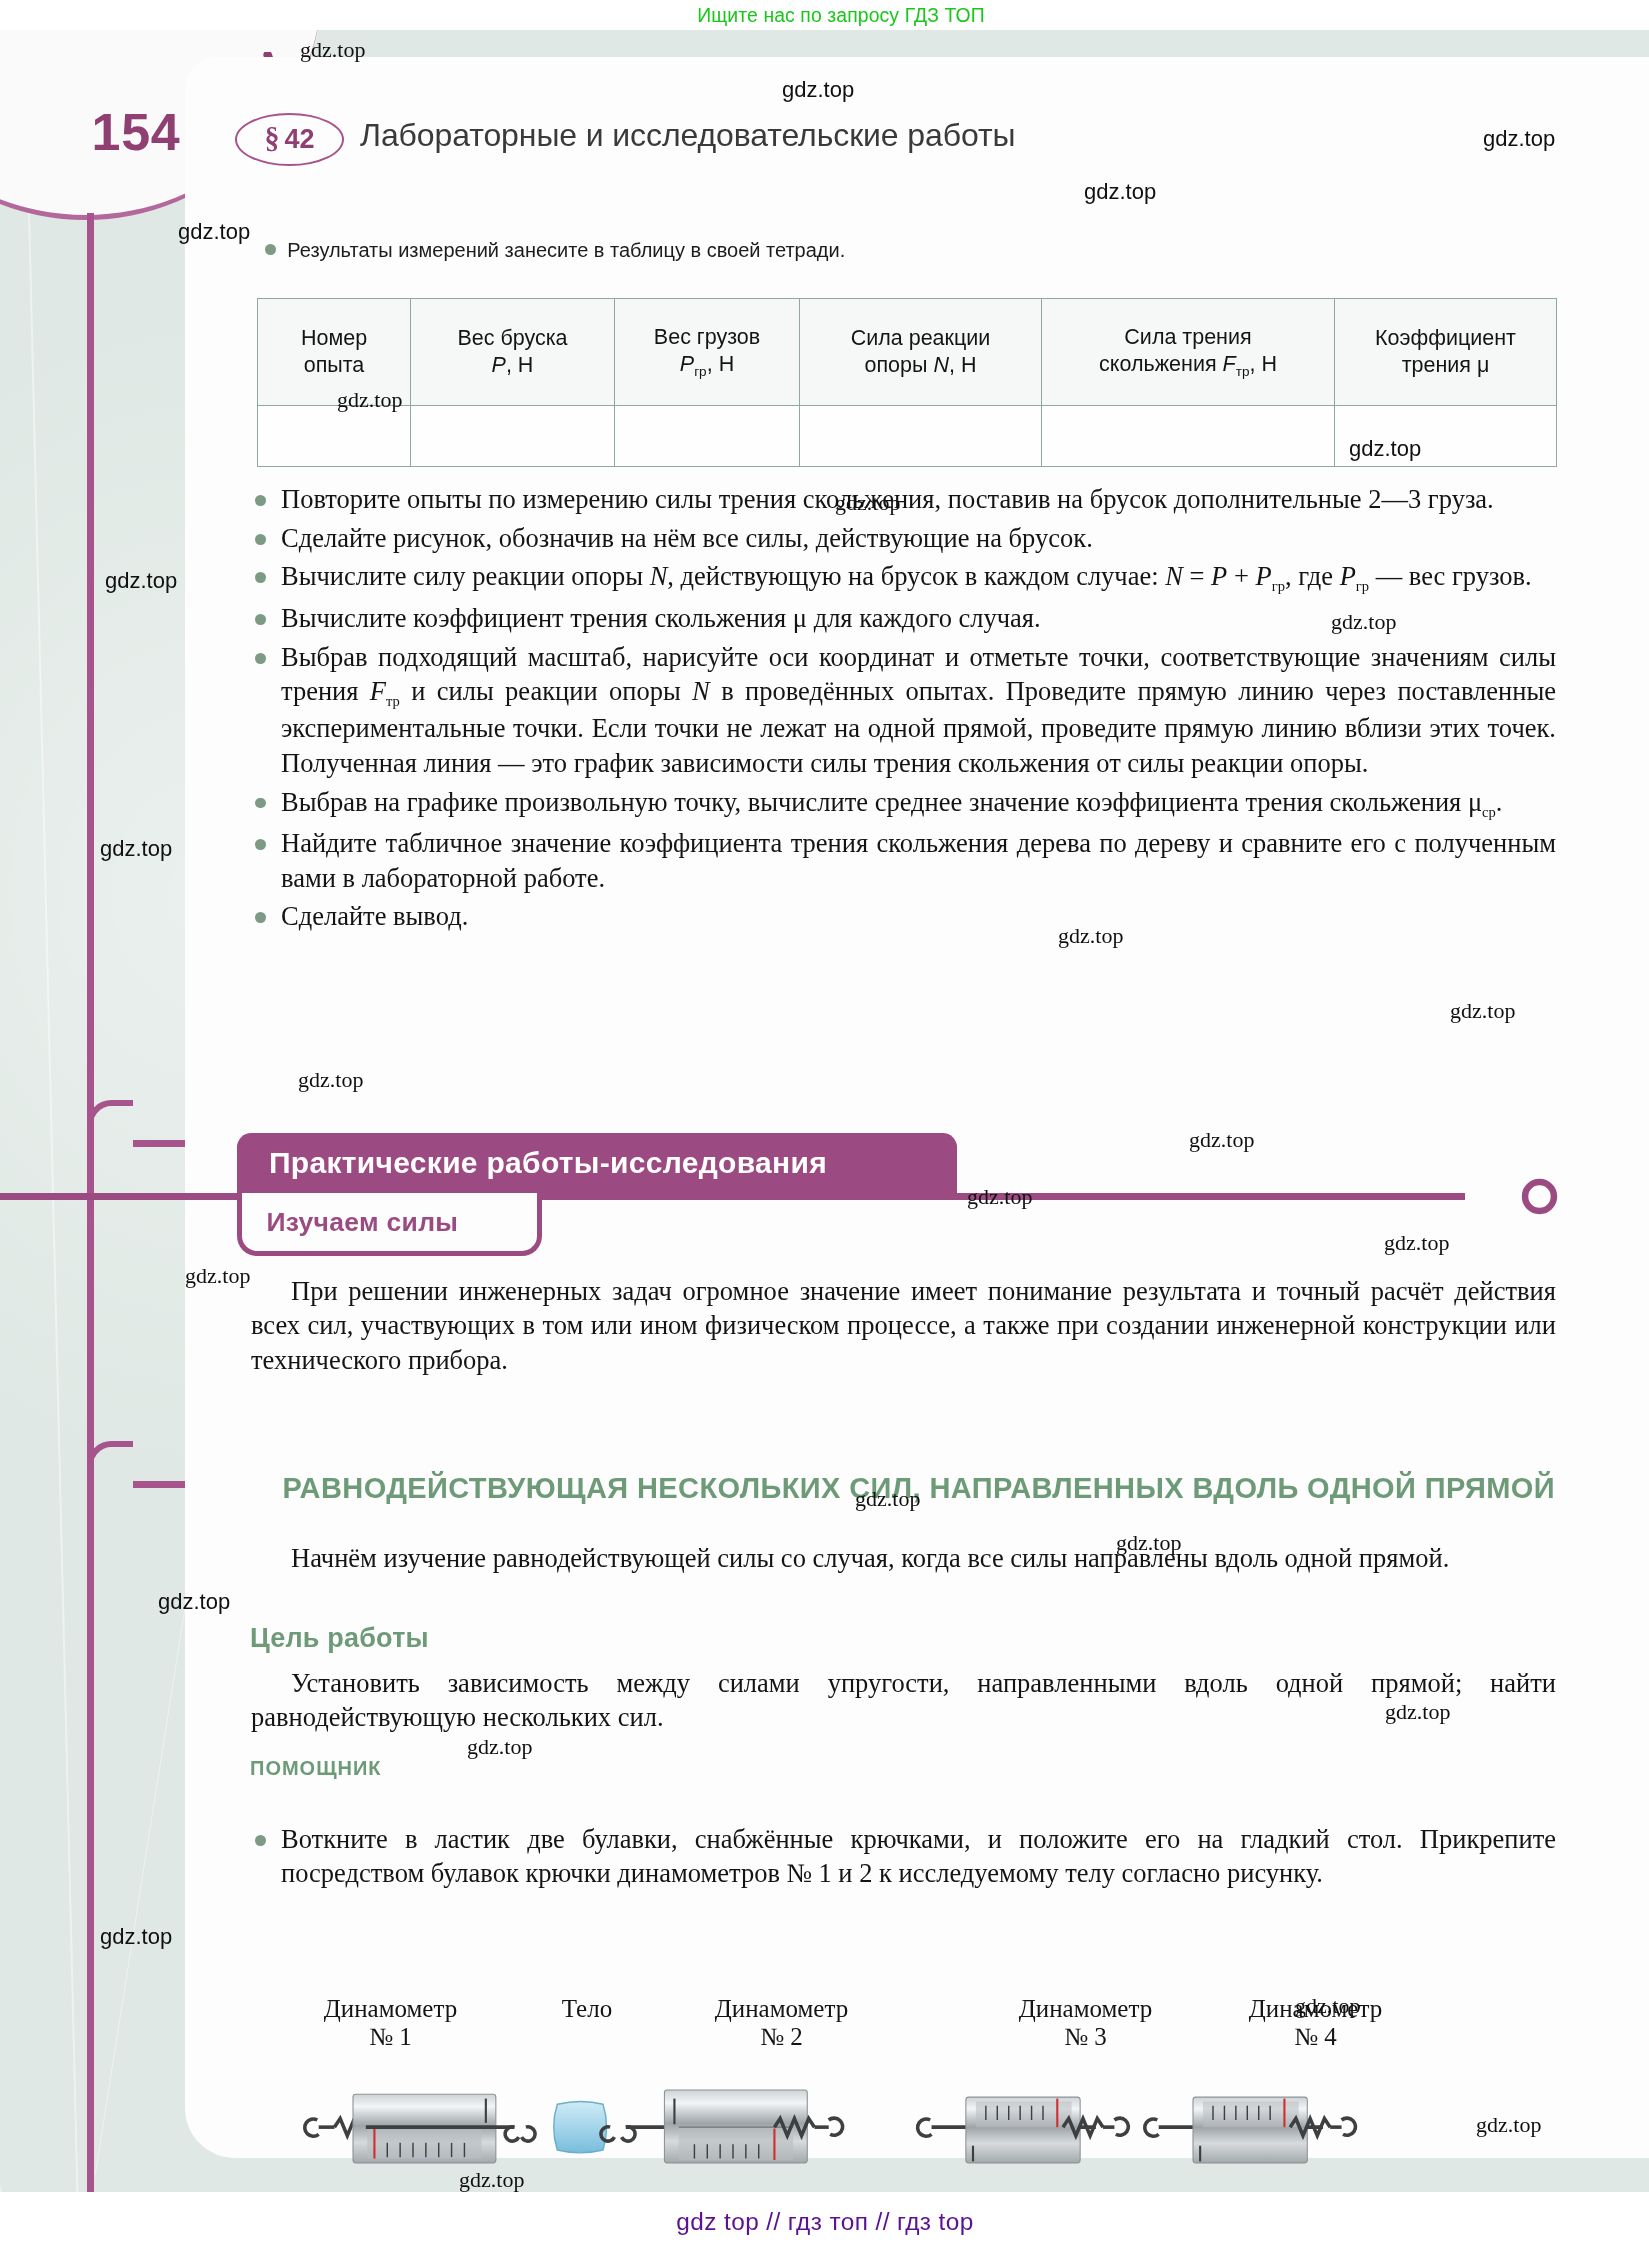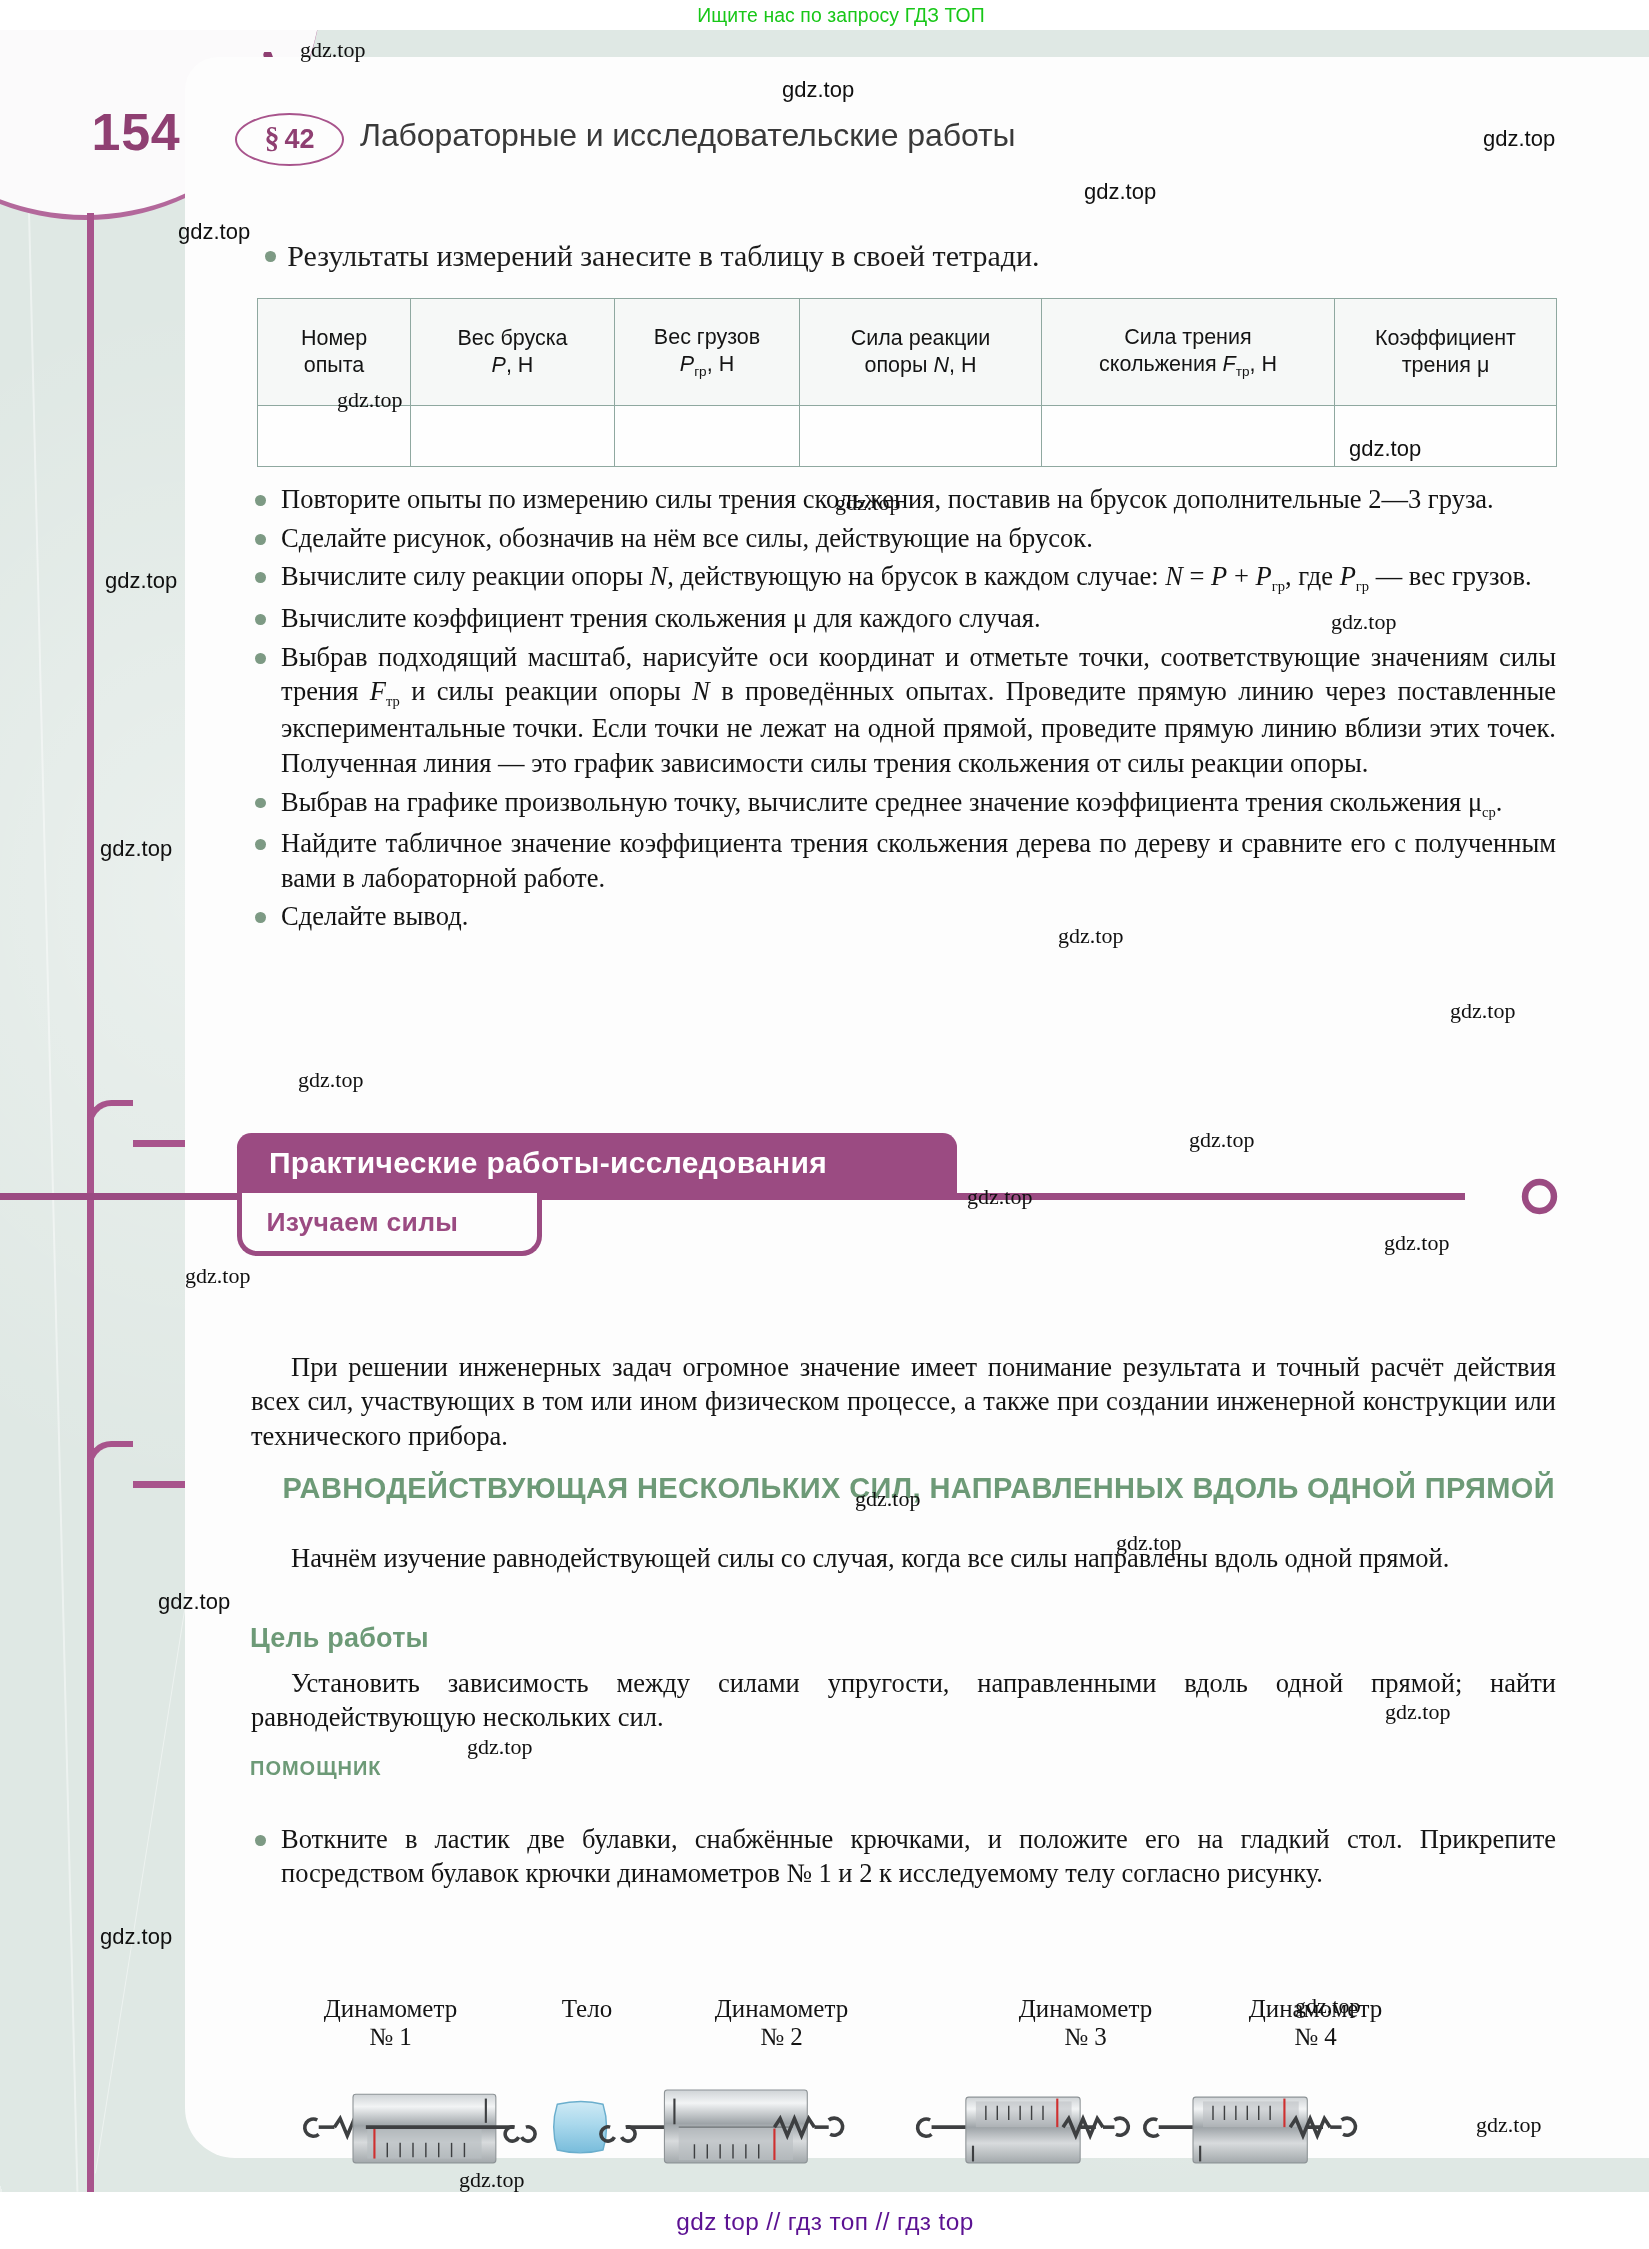--- a/index.html
+++ b/index.html
@@ -93,21 +93,21 @@
   }
   #section-badge .sec-num{
     font-family:"Liberation Sans",sans-serif;font-weight:bold;font-size:27px;color:#8f3f72;
   }
   #section-title{
     position:absolute;left:125px;top:4.3px;white-space:nowrap;
     font-family:"Liberation Sans",sans-serif;font-size:32px;color:#3a3a3a;letter-spacing:-0.1px;
   }
   .lead-line{
     position:absolute;left:265px;top:209px;width:1147px;
-    font-size:30px;color:#1c1c1c;font-family:Liberation Serif, serif;
+    font-size:20px;color:#1c1c1c;font-family:Liberation Sans, sans-serif;
   }
   .bullet-dot{
     display:inline-block;width:10.8px;height:10.8px;border-radius:50%;
     background:#7d9a84;vertical-align:middle;margin-right:11.5px;margin-bottom:5px;
   }
 
   
   #measurement-table{
     position:absolute;left:257px;top:268px;width:1299px;
     border-collapse:collapse;table-layout:fixed;
@@ -332,21 +332,21 @@
     <span class="label">Практические работы-исследования</span>
   </div>
   <div id="study-forces-tab">
     <span class="label">Изучаем силы</span>
   </div>
 
   <svg style="position:absolute;left:1520px;top:1147px;width:39px;height:39px;" viewBox="0 0 54 54">
     <circle cx="27" cy="27" r="20" fill="#fdfdfd" stroke="#9b4b82" stroke-width="9"></circle>
   </svg>
 
-  <div class="para" style="top:1320px;">При решении инженерных задач огромное значение имеет понимание результата и точный расчёт действия всех сил, участвующих в том или ином физическом процессе, а также при создании инженерной конструкции или технического прибора.</div>
+  <div class="para" style="top:1244px;">При решении инженерных задач огромное значение имеет понимание результата и точный расчёт действия всех сил, участвующих в том или ином физическом процессе, а также при создании инженерной конструкции или технического прибора.</div>
 
   <div id="green-heading">Равнодействующая нескольких сил, направленных вдоль одной прямой</div>
 
   <div class="para" style="top:1511px;">Начнём изучение равнодействующей силы со случая, когда все силы направлены вдоль одной прямой.</div>
 
   <div class="green-label" style="top:1593px;">Цель работы</div>
   <div class="para" style="top:1636px;">Установить зависимость между силами упругости, направленными вдоль одной прямой; найти равнодействующую нескольких сил.</div>
 
   <div class="green-label small" style="top:1727px;">ПОМОЩНИК</div>
 

